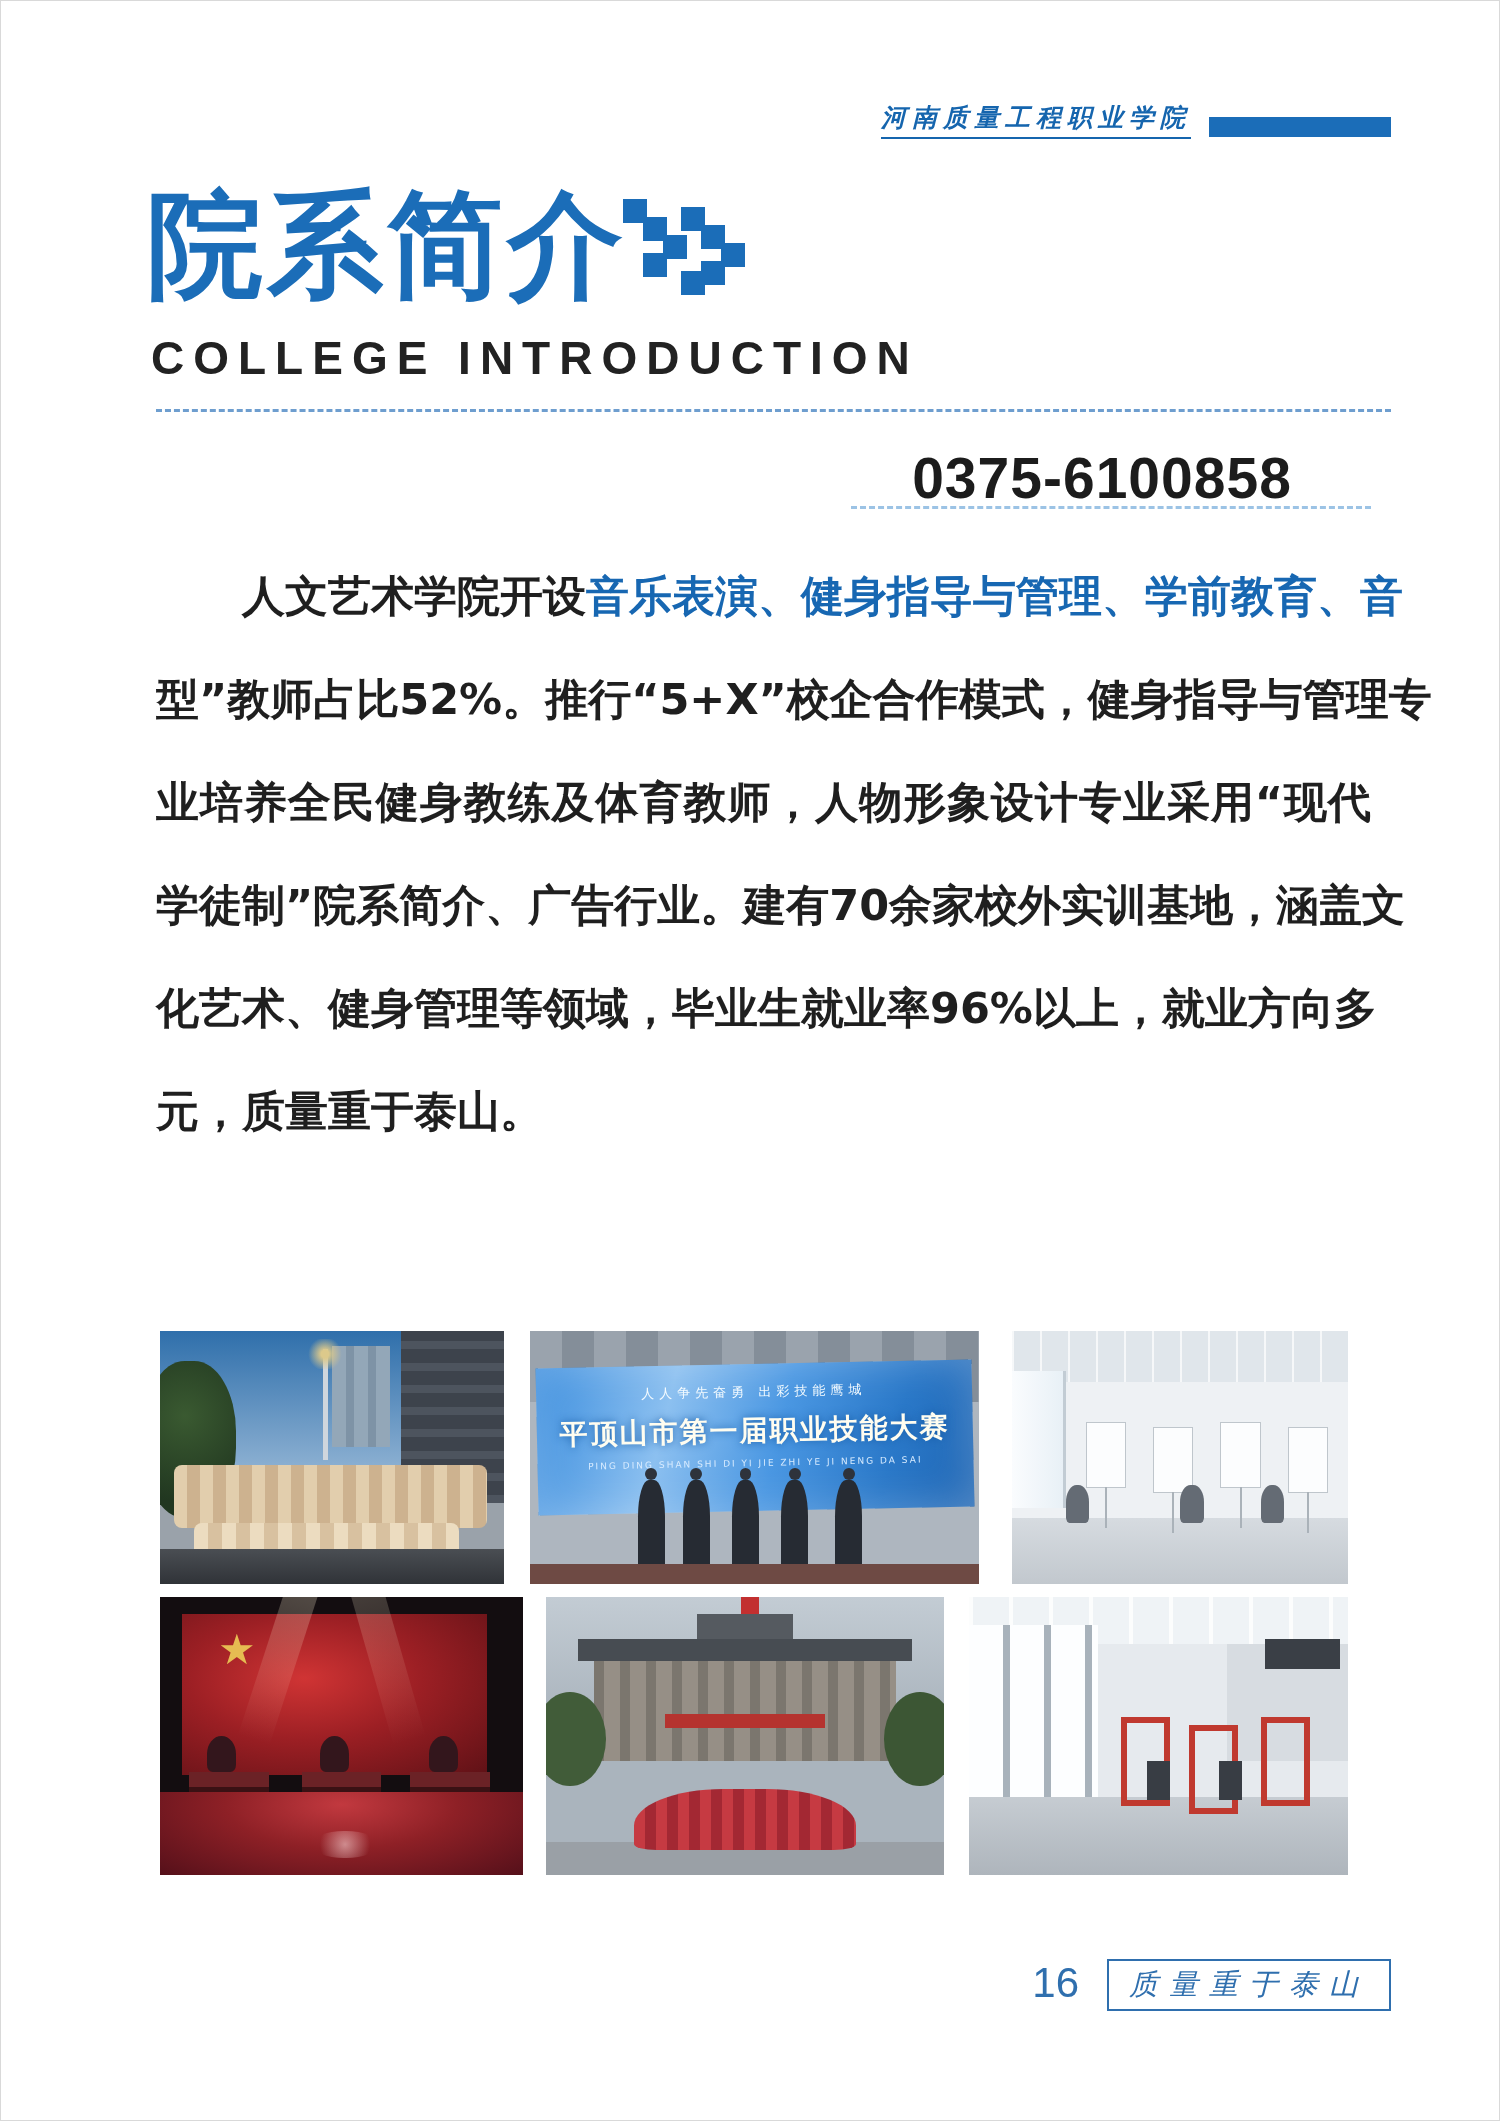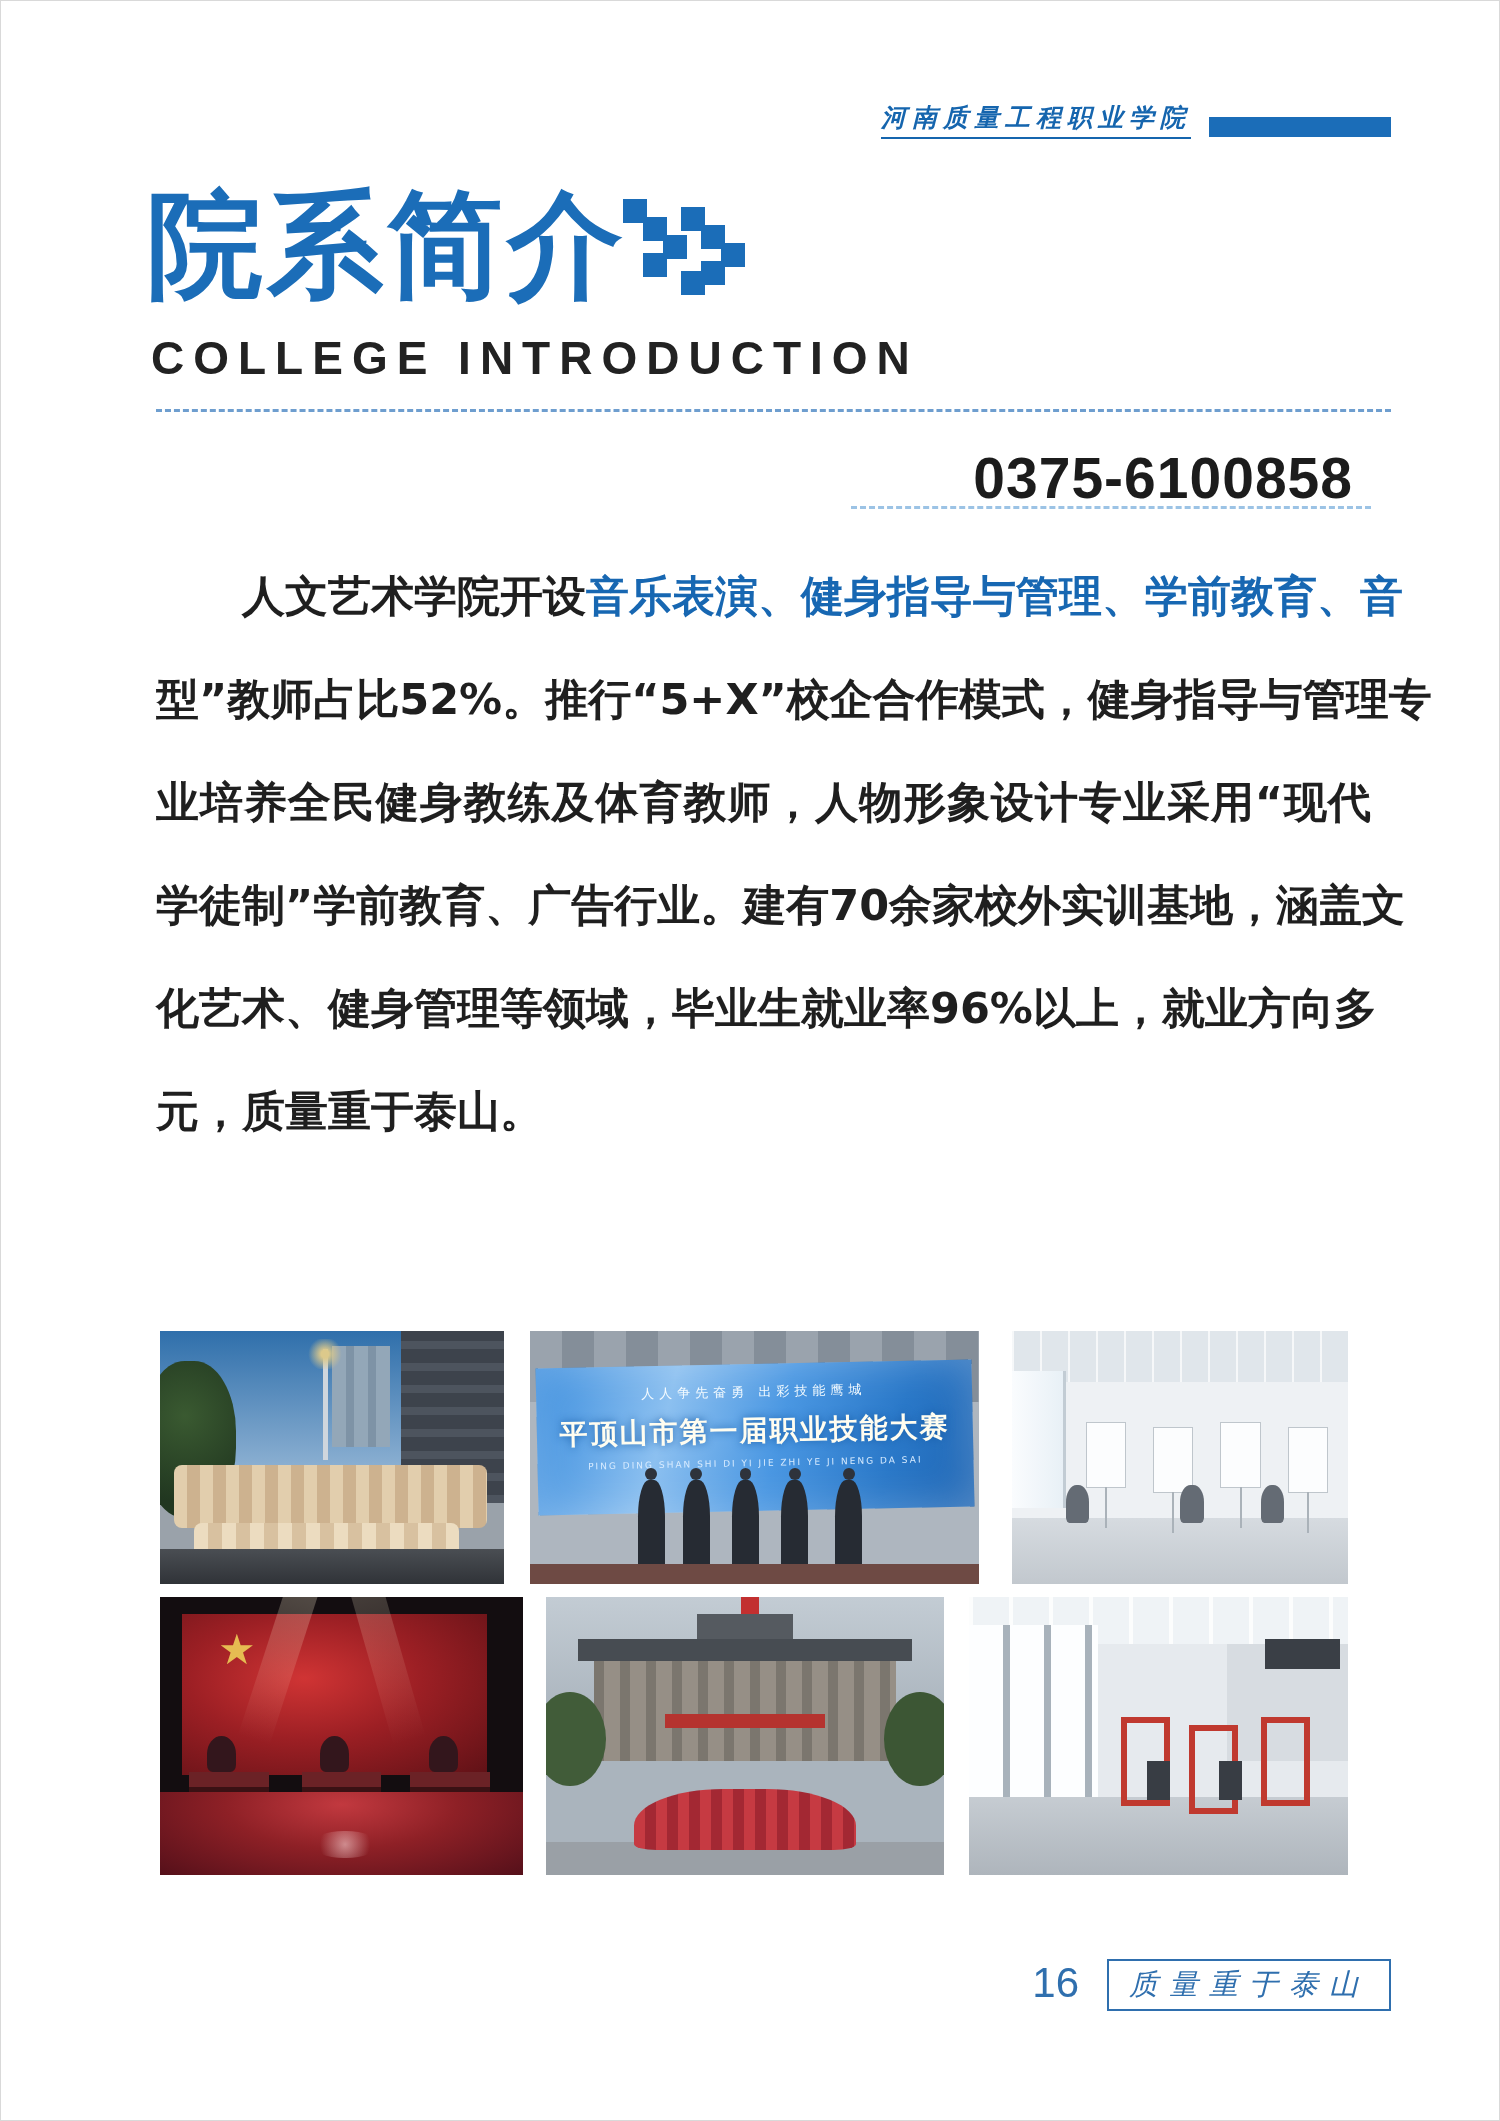--- a/index.html
+++ b/index.html
@@ -21,21 +21,21 @@
     color:var(--primary_blue);letter-spacing:4px;}
   .title-arrow{position:absolute;left:622px;top:196px;}
   .title-en{position:absolute;left:150px;top:330px;font-size:46px;font-weight:bold;color:#222;
     letter-spacing:9px;font-family:"Liberation Sans","DejaVu Sans",sans-serif;}
 
   
   .rule{position:absolute;left:155px;top:408px;width:1235px;border-top:3px dashed #4a86c4;opacity:.8;}
   .dept-banner{position:absolute;left:155px;top:421px;width:400px;height:66px;background:var(--primary_blue);
     color:#fff;font-family:"DejaVu Serif","Liberation Serif",serif;font-style:italic;font-weight:bold;
     font-size:38px;line-height:64px;padding-left:26px;letter-spacing:5px;}
-  .phone{position:absolute;left:850px;top:444px;width:520px;height:64px;text-align:right;
+  .phone{position:absolute;left:850px;top:444px;width:520px;height:64px;text-align:center;
     font-size:57px;font-weight:bold;color:#1c1c1c;letter-spacing:1px;
     border-bottom:3px dashed var(--dashed_blue);padding-right:18px;font-family:"Liberation Sans",sans-serif;}
 
   
   .para{position:absolute;left:155px;top:544px;width:1215px;}
   .pline{height:103px;line-height:103px;font-size:43px;font-weight:bold;color:var(--ink);
     text-align:justify;text-align-last:justify;white-space:nowrap;}
   .pline.last{text-align-last:left;}
   .hl{color:var(--text_blue);}
 
@@ -146,21 +146,21 @@
   </svg>
   <div class="title-en">COLLEGE INTRODUCTION</div>
 
   <div class="rule"></div>
   <div class="phone">0375-6100858</div>
 
   <div class="para">
     <div class="pline"><span>　　人文艺术学院开设</span><span class="hl">音乐表演、健身指导与管理、学前教育、音</span><span></span></div>
     <div class="pline"><span>型”教师占比52%。推行“5+X”校企合作模式，健身指导与管理专</span><span class="hl"></span><span></span></div>
     <div class="pline"><span>业培养全民健身教练及体育教师，人物形象设计专业采用“现代</span><span class="hl"></span><span></span></div>
-    <div class="pline"><span>学徒制”学前教育、广告行业。建有70余家校外实训基地，涵盖文</span><span class="hl"></span><span></span></div>
+    <div class="pline"><span>学徒制”院系简介、广告行业。建有70余家校外实训基地，涵盖文</span><span class="hl"></span><span></span></div>
     <div class="pline"><span>化艺术、健身管理等领域，毕业生就业率96%以上，就业方向多</span><span class="hl"></span><span></span></div>
     <div class="pline last"><span>元，质量重于泰山。</span><span class="hl"></span><span></span></div>
   </div>
 
   <div class="photo" style="left:159px;top:1330px;width:344px;height:253px;">
     <div class="ab p1-sky"></div>
     <div class="ab p1-towers"></div>
     <div class="ab p1-bld"></div>
     <div class="ab p1-tree"></div>
     <div class="ab p1-lamp"></div>

